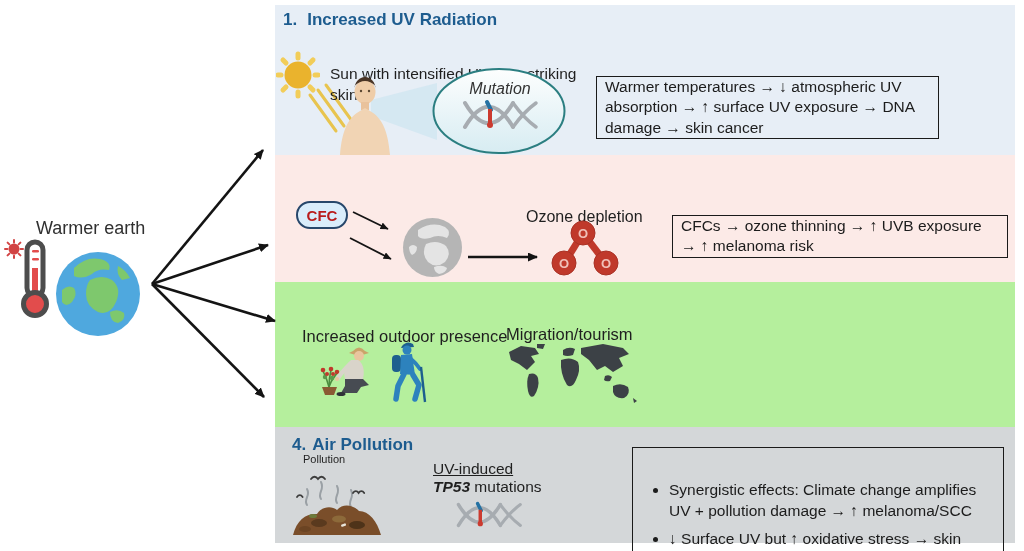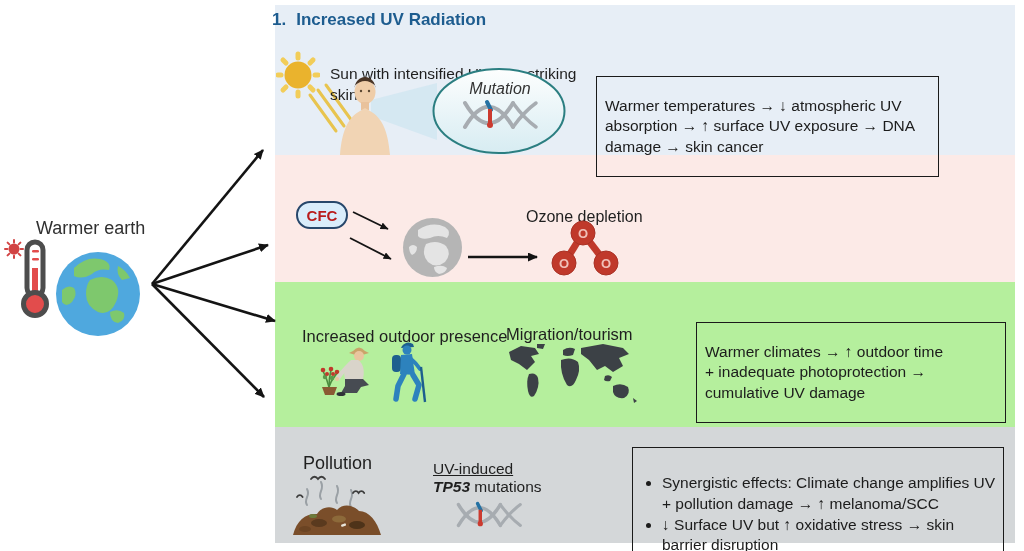--- a/index.html
+++ b/index.html
@@ -14,25 +14,25 @@
   .band4{top:427px;height:116px;background:#d4d7d9;}
   .overlay{position:absolute;left:0;top:0;pointer-events:none;}
   .sec-title{position:absolute;font-size:17px;font-weight:bold;color:#1d5c8f;white-space:nowrap;}
   .sec-title .num{margin-right:6px;}
   .sec-title.t1 .num{margin-right:10px;}
   .caption{position:absolute;font-size:16px;color:#1f1f1f;white-space:nowrap;}
   .caption.small{font-size:15.5px;}
   .wrapcap{position:absolute;font-size:15.5px;line-height:1.35;color:#1f1f1f;}
   .left-label{position:absolute;left:28px;top:218px;font-size:18px;color:#303030;margin-left:8px;}
   .infobox{
-    position:absolute;border:1.5px solid #1a1a1a;padding:19px 8px;
+    position:absolute;border:1.5px solid #1a1a1a;padding:0 8px;
     font-size:15.5px;line-height:1.32;color:#1c1c1c;white-space:pre-line;background:transparent;
   }
   .infobox ul{margin:1px 0;padding-left:22px;white-space:normal;}
-  .infobox li{margin:1px;line-height:1.3;}
+  .infobox li{margin:8px;line-height:1.3;}
   .pill{
     position:absolute;left:296px;top:201px;width:52px;height:28px;border-radius:15px;
     background:#d9edfb;border:2px solid #27476b;box-sizing:border-box;
     display:flex;align-items:center;justify-content:center;
     font-size:15px;font-weight:bold;color:#b91c1c;
   }
   .mutation-label{position:absolute;left:459px;top:80px;width:82px;text-align:center;font-size:16px;color:#333;font-style:italic;}
   .icon{position:absolute;}
 </style>
 </head>
@@ -97,21 +97,21 @@
 
   <svg class="icon" style="left:54px;top:250px;" width="88" height="88" viewBox="0 0 88 88">
     <circle cx="44" cy="44" r="42" fill="#4fa8de"></circle>
     <path d="M20,18 Q32,6 46,9 Q58,12 55,20 Q44,18 38,24 Q28,30 20,26 Z" fill="#7ec86d"></path>
     <path d="M36,30 Q48,24 58,30 Q68,38 62,52 Q56,66 44,62 Q32,56 32,44 Q32,35 36,30 Z" fill="#7ec86d"></path>
     <path d="M8,40 Q14,34 20,38 Q24,44 18,52 Q12,58 8,52 Z" fill="#7ec86d"></path>
     <path d="M56,62 Q64,58 70,63 Q72,70 64,73 Q56,72 56,62 Z" fill="#7ec86d"></path>
     <path d="M64,16 Q72,20 76,28 L68,30 Q62,24 64,16 Z" fill="#7ec86d"></path>
   </svg>
 
-  <div class="sec-title t1" style="left:272px;top:10px;">
+  <div class="sec-title t1" style="left:283px;top:10px;">
     <span class="num">1.</span><span>Increased UV Radiation</span>
   </div>
 
   <div class="wrapcap" style="left:330px;top:41px;width:272px;margin-top:23px;">Sun with intensified UV rays striking skin</div>
 
   <svg class="icon" style="left:276px;top:49px;" width="44" height="50" viewBox="0 0 44 50">
     <g stroke="#f2cd59" stroke-width="5" stroke-linecap="round">
       <line x1="22" y1="9" x2="22" y2="5"></line>
         <line x1="22" y1="43" x2="22" y2="47"></line>
       <line x1="5" y1="26" x2="2" y2="26"></line>
@@ -181,20 +181,22 @@
       <circle cx="16" cy="45" r="12"></circle>
       <circle cx="58" cy="45" r="12"></circle>
     </g>
     <g fill="#f0c0b8" font-size="13" font-weight="bold" text-anchor="middle" font-family="Liberation Sans, sans-serif">
       <text x="35" y="19.5">O</text>
       <text x="16" y="49.5">O</text>
       <text x="58" y="49.5">O</text>
     </g>
   </svg>
 
+  <div class="infobox" style="left:672px;top:215px;width:318px;">CFCs → ozone thinning → ↑ UVB exposure
+→ ↑ melanoma risk</div>
 
 
   <div class="caption" style="left:506px;top:325px;font-size:16.5px;">Migration/tourism</div>
   <div class="caption" style="left:302px;top:327px;font-size:16.5px;">Increased outdoor presence</div>
 
   <svg class="icon" style="left:317px;top:343px;" width="70" height="54" viewBox="0 0 70 54">
     <g stroke="#4c8c3f" stroke-width="1.6" fill="none">
       <path d="M12,44 C10,36 8,32 6,28"></path>
       <path d="M12,44 C12,36 13,31 14,27"></path>
       <path d="M12,44 C14,37 18,33 20,30"></path>
@@ -238,26 +240,26 @@
       <path d="M28,32 Q35,30 37,36 Q39,45 33,54 Q29,57 27,49 Q25,39 28,32 Z"></path>
       <path d="M62,8 Q68,4 74,7 L72,13 Q66,15 62,13 Z"></path>
       <path d="M60,18 Q70,14 77,20 Q80,28 75,38 Q71,47 66,43 Q59,32 60,18 Z"></path>
       <path d="M80,6 L102,2 L122,6 L128,12 L118,16 L122,24 L112,30 L104,24 L96,28 L88,18 L80,12 Z"></path>
       <path d="M104,34 q4,-2 7,1 l-2,4 q-4,1 -6,-1 Z"></path>
       <path d="M112,44 Q120,40 127,45 Q130,52 123,56 Q114,57 112,50 Z"></path>
       <path d="M132,56 l4,3 l-3,2 Z"></path>
     </g>
   </svg>
 
-  <div class="infobox" style="left:696px;top:322px;width:292px;">Warmer climates → ↑ outdoor time
-+ inadequate photoprotection →
-cumulative UV damage</div>
-
-
-  <div class="caption" style="left:303px;top:453px;font-size:18px;">Pollution</div>
+
+  <div class="sec-title" style="left:292px;top:435px;">
+    <span class="num">4.</span><span>Air Pollution</span>
+  </div>
+
+  <div class="caption" style="left:303px;top:453px;font-size:11px;">Pollution</div>
 
   <svg class="icon" style="left:291px;top:467px;" width="94" height="70" viewBox="0 0 94 70">
     <g stroke="#9aa0a5" stroke-width="2" fill="none" stroke-linecap="round">
       <path d="M16,38 C12,32 20,29 16,22"></path>
       <path d="M30,32 C26,26 34,23 30,15"></path>
       <path d="M46,36 C42,30 50,27 46,19"></path>
       <path d="M60,40 C56,34 64,31 60,23"></path>
     </g>
     <g stroke="#3c3c3c" stroke-width="1.8" fill="none" stroke-linecap="round">
       <path d="M20,12 c2,-3 5,-3 7,0 c2,-3 5,-3 7,0"></path>

